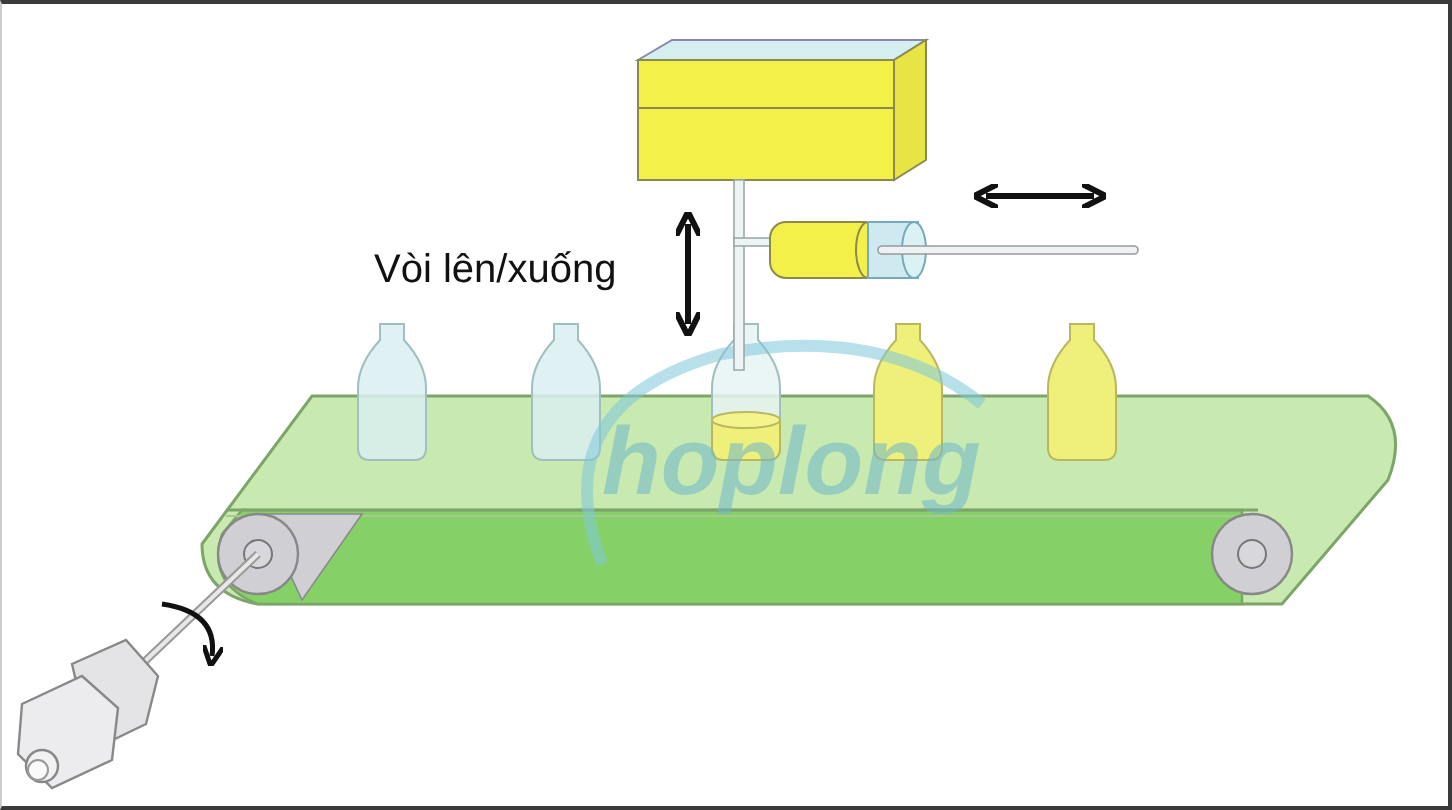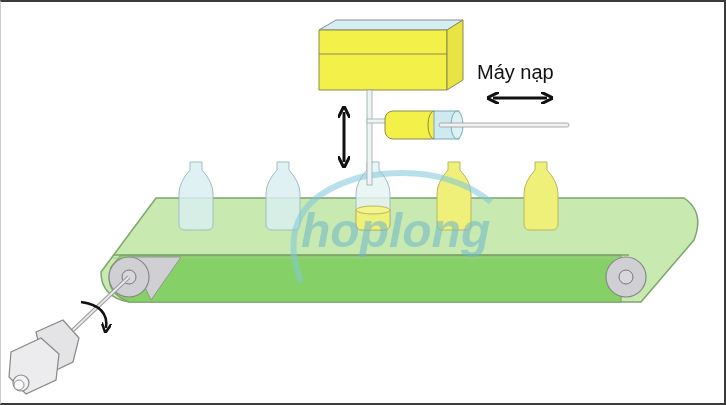--- a/index.html
+++ b/index.html
@@ -86,14 +86,14 @@
       <ellipse cx="433" cy="123" rx="6" ry="14" fill="none" stroke="#8a8a50" stroke-width="1"></ellipse>
       <rect x="433" y="109" width="25" height="28" fill="#cfe9f0" stroke="#7ab" stroke-width="1"></rect>
       <ellipse cx="456" cy="123" rx="6" ry="14" fill="#dcf1f4" stroke="#7ab" stroke-width="1"></ellipse>
       <rect x="438" y="121" width="130" height="4" rx="2" fill="#eef2f2" stroke="#999" stroke-width="0.8"></rect>
     </g>
 
     <line x1="492" y1="96" x2="546" y2="96" stroke="#111" stroke-width="3" marker-start="url(#ah)" marker-end="url(#ah)"></line>
     <line x1="343" y1="110" x2="343" y2="160" stroke="#111" stroke-width="3" marker-start="url(#ah)" marker-end="url(#ah)"></line>
   </svg>
 
-  <div class="lbl" style="left:476px;top:59px;">Máy nạp</div>
+  <div class="lbl" style="left:186px;top:122px;">Vòi lên/xuống</div>
 </div>
 
 </body></html>

